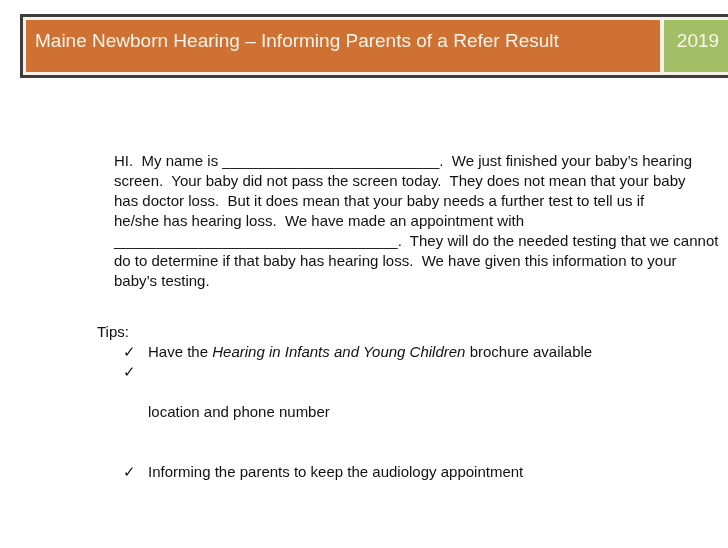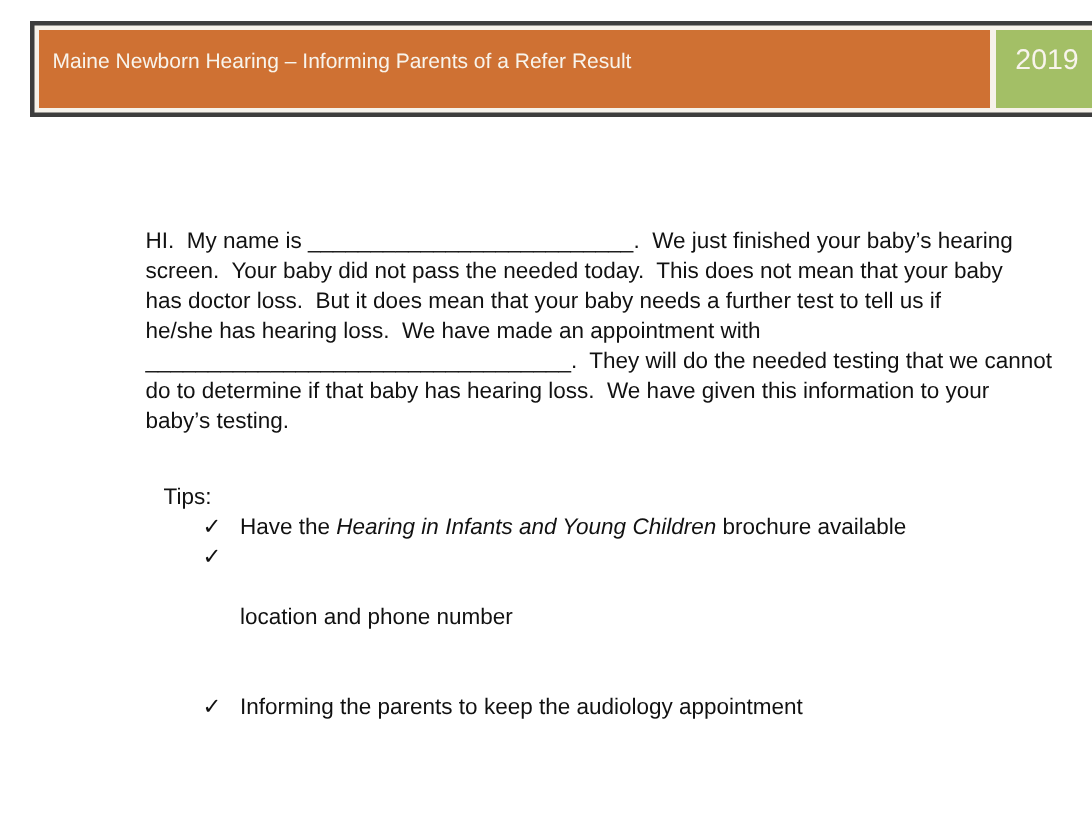--- a/index.html
+++ b/index.html
@@ -17,44 +17,44 @@
     width:718px; height:64px;
     border:3px solid var(--header-border, #3d3d3d);
     background:var(--header-gap, #f6f2ea);
     padding:3px;
     display:flex; gap:4px;
   }
   .header-title-box {
     flex:1 1 auto;
     background:var(--header-orange, #cf7133);
     color:var(--header-text, #f8f4ec);
-    font-size:14px; line-height:23px;
+    font-size:19px; line-height:23px;
     padding:9px 0 0 9px;
     white-space:nowrap; overflow:hidden;
   }
   .header-year-box {
     flex:0 0 68px;
     background:var(--header-green, #a3bf66);
     color:var(--header-text, #f8f4ec);
     font-size:19px; line-height:23px;
     padding-top:9px;
     text-align:center;
   }
 
   
   .body-text {
-    position:absolute; left:97px; top:151px;
+    position:absolute; left:114px; top:151px;
     font-size:15px; line-height:20px;
   }
   .body-text .line { white-space:pre; height:20px; }
 
   
   .tips {
     position:absolute; left:97px; top:322px;
-    font-size:15px; line-height:20px;margin-left:12px;
+    font-size:15px; line-height:20px;
   }
   .tips-label { height:20px; }
   .bullet { display:flex; align-items:flex-start; }
   .bullet .check {
     flex:0 0 25px; margin-left:26px;
     font-size:15px; line-height:20px;
   }
   .bullet .btext { white-space:pre; }
   .bullet .btext em { }
 </style>
@@ -65,21 +65,21 @@
   <div class="header-title-box">
     <span>Maine Newborn Hearing – Informing Parents of a Refer Result</span>
   </div>
   <div class="header-year-box">
     <span>2019</span>
   </div>
 </div>
 
 <div class="body-text">
   <div class="line">HI.  My name is __________________________.  We just finished your baby’s hearing</div>
-  <div class="line">screen.  Your baby did not pass the needed today.  This does not mean that your baby</div>
+  <div class="line">screen.  Your baby did not pass the screen today.  They does not mean that your baby</div>
   <div class="line">has doctor loss.  But it does mean that your baby needs a further test to tell us if</div>
   <div class="line">he/she has hearing loss.  We have made an appointment with</div>
   <div class="line">__________________________________.  They will do the needed testing that we cannot</div>
   <div class="line">do to determine if that baby has hearing loss.  We have given this information to your</div>
   <div class="line">baby’s testing.</div>
 </div>
 
 <div class="tips">
   <div class="tips-label">Tips:</div>
 

